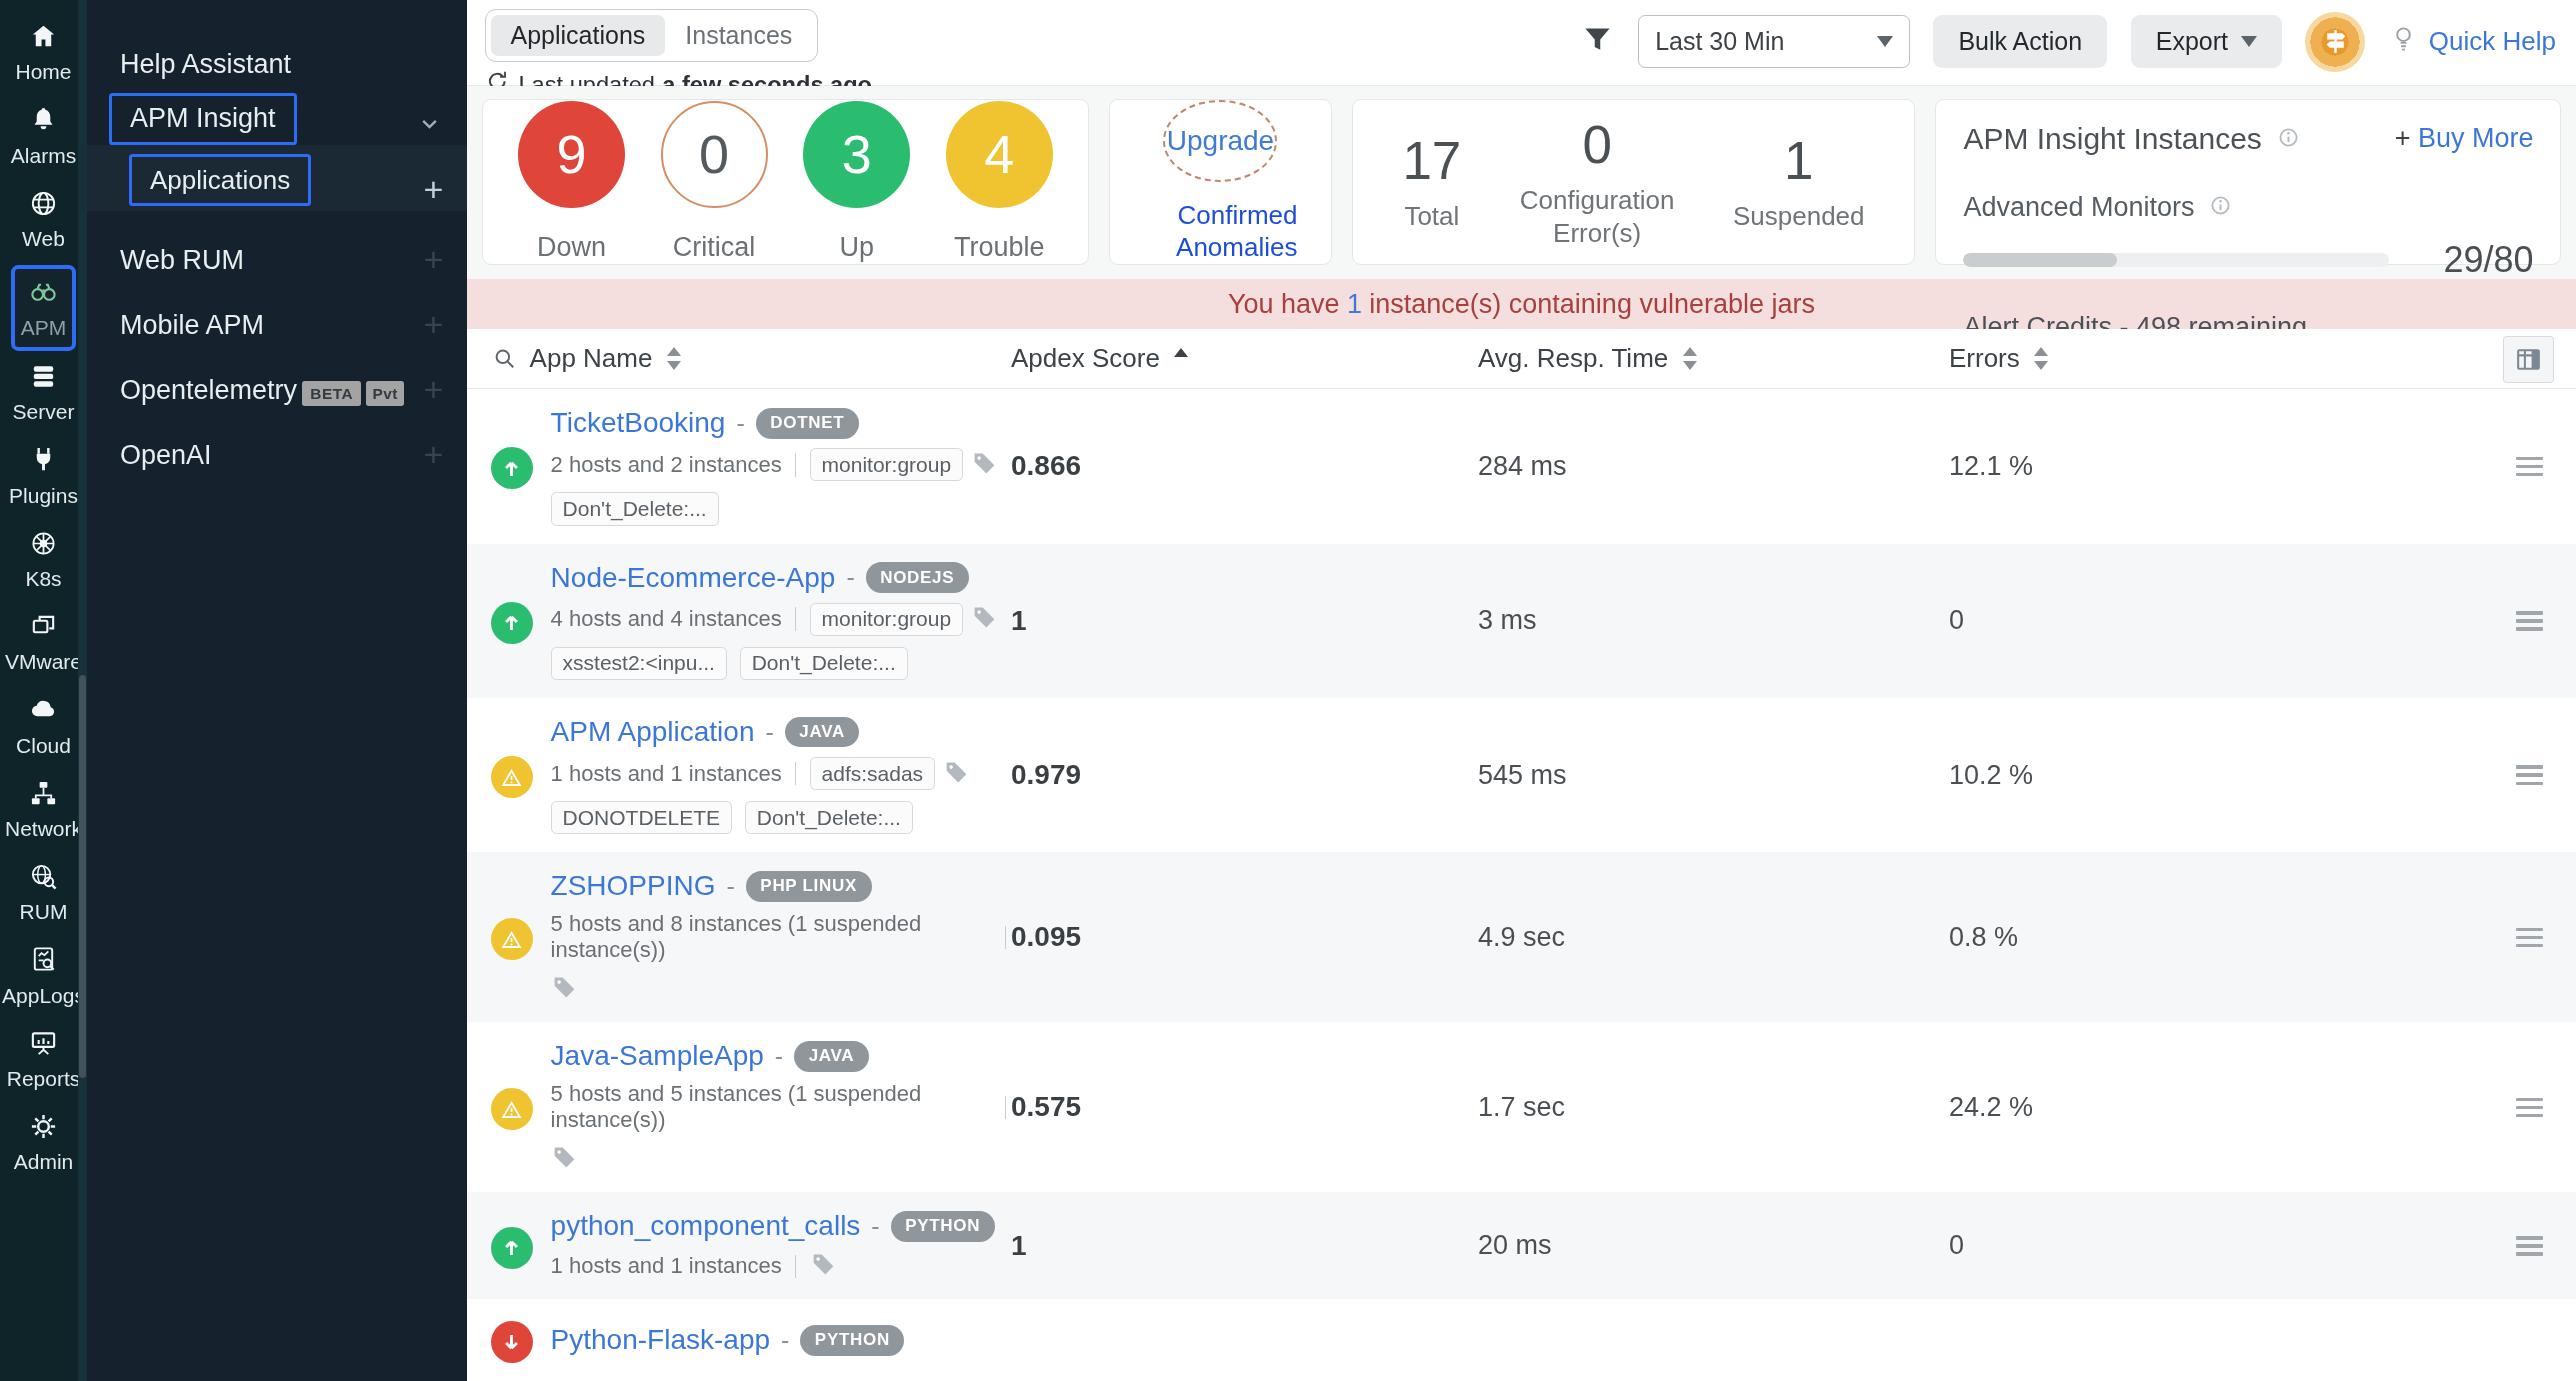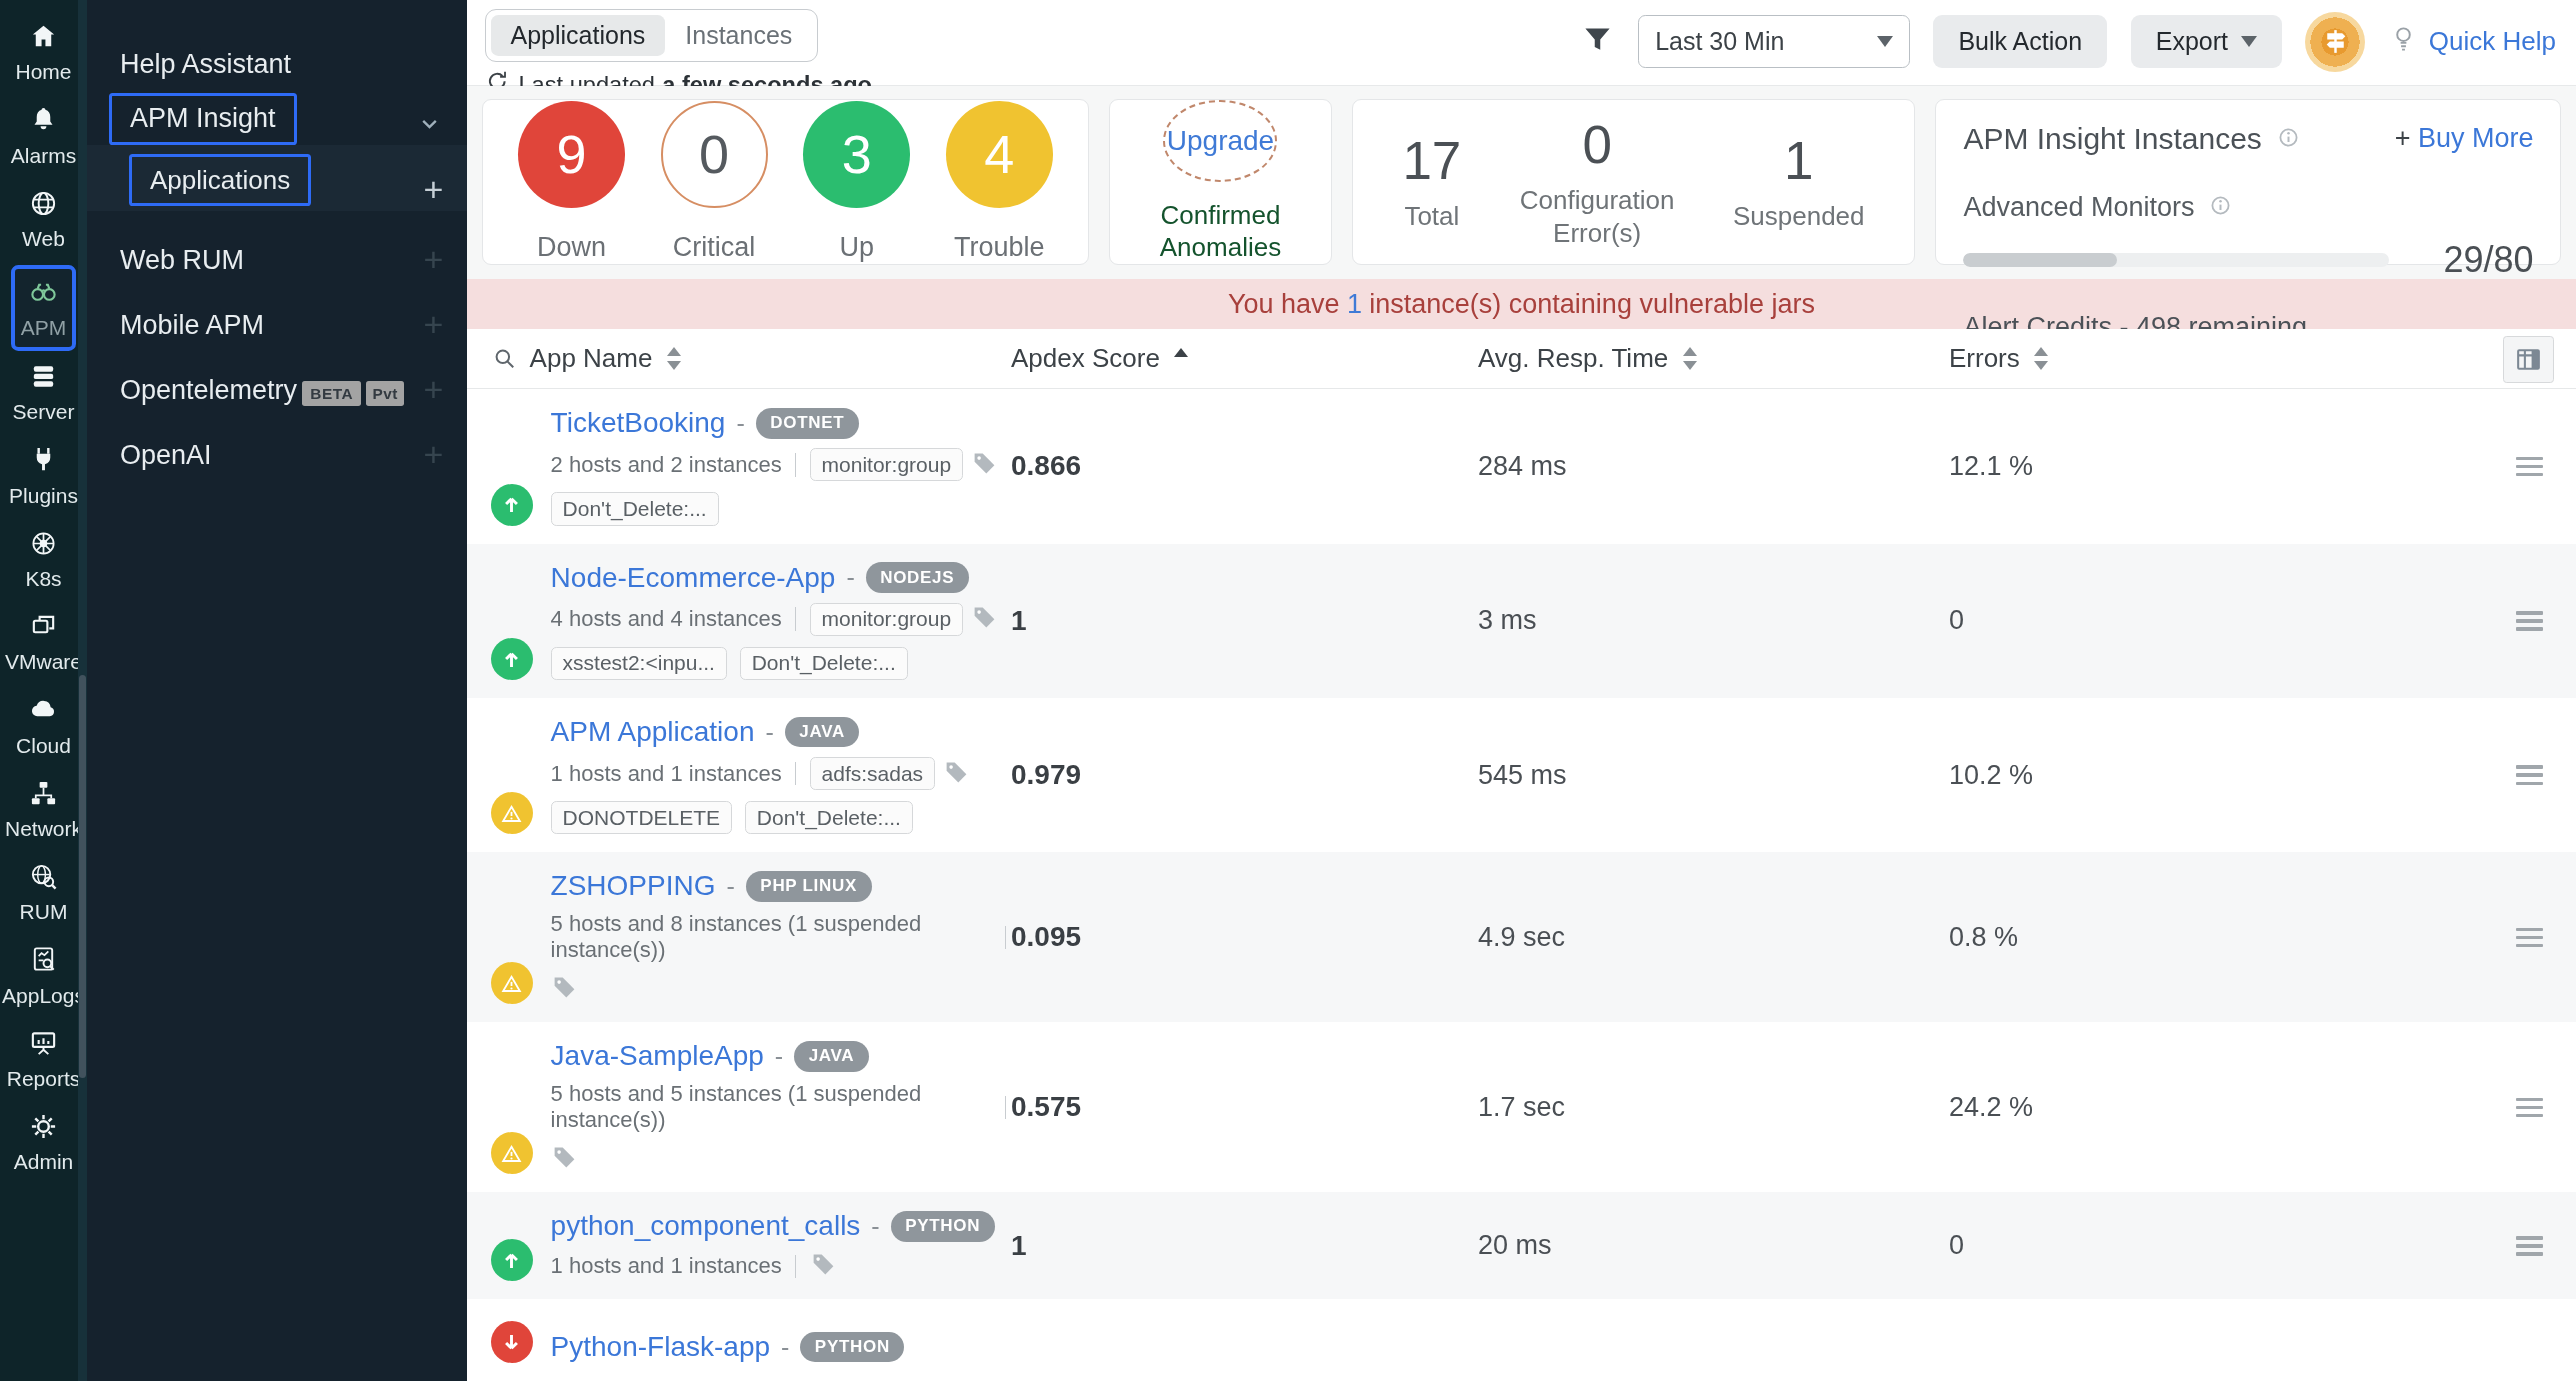--- a/index.html
+++ b/index.html
@@ -63,21 +63,21 @@
   .card { background:#fff; border:0.9px solid #e4e6e8; border-radius:9px; height:166px; }
   .card.statuses { width:621px; display:flex; align-items:center; justify-content:space-evenly; }
   .st-block { display:flex; flex-direction:column; align-items:center; cursor:pointer; }
   .st-circle { width:107px; height:107px; border-radius:50%; display:flex; align-items:center; justify-content:center;
     font-size:54px; color:#fff; }
   .st-circle.outline { background:#fff !important; border:2.7px solid #d68e63; color:#555a5f; }
   .st-label { font-size:27px; color:#6b7075; margin-top:24px; }
   .card.anomaly { width:227px; display:flex; flex-direction:column; align-items:center; justify-content:center; }
   .up-circle { width:114px; height:114px; border:2.7px dashed #c0876b; border-radius:50%;
     display:flex; align-items:center; justify-content:center; font-size:28px; color:#3f7ad6; cursor:pointer; }
-  .an-label { font-size:26px; color:#14532d; text-align:center; margin-top:16.3px; line-height:1.25; width:154px; }
+  .an-label { font-size:26px; color:#1d4ed8; text-align:right; margin-top:16.3px; line-height:1.25; width:154px; }
   .card.stats { width:576px; display:flex; align-items:center; justify-content:space-evenly; }
   .stat { display:flex; flex-direction:column; align-items:center; }
   .stat-val { font-size:53px; color:#4b5055; font-weight:500; }
   .stat-label { font-size:26px; color:#6f7478; margin-top:9px; text-align:center; max-width:172px; line-height:1.25; }
   .card.insight { flex:1; padding:22px 27px; position:relative; }
   .ins-title-row { display:flex; align-items:center; }
   .ins-title { font-size:30px; color:#4b5157; }
   .info-ic { margin-left:12.7px; } .info-ic svg { width:27px; height:27px; }
   .buymore { margin-left:auto; font-size:27px; cursor:pointer; }
   .buymore .plus { color:#3c4247; } .buymore .lnk { color:#3b77d8; }
@@ -103,21 +103,21 @@
   .sorts { display:flex; flex-direction:column; gap:4.5px; margin-left:5.4px; }
   .tri-up { width:0; height:0; border-left:7.3px solid transparent; border-right:7.3px solid transparent; border-bottom:9px solid #8a9095; }
   .tri-dn { width:0; height:0; border-left:7.3px solid transparent; border-right:7.3px solid transparent; border-top:9px solid #8a9095; }
   .tri-up.active { border-bottom-color:#3c4247; margin-bottom:12.7px; }
   .colpick { position:absolute; right:22px; top:7.3px; width:51px; height:47px; border:0.9px solid #d7d9db; background:#f4f5f6;
     border-radius:3.6px; display:flex; align-items:center; justify-content:center; cursor:pointer; }
   .colpick svg { width:31px; height:31px; }
 
   .trow { background:#fff; }
   .trow.alt { background:#f6f7f8; }
-  .c-app { display:flex; align-items:flex-end; padding:18px 0 18px 23.6px; }
+  .c-app { display:flex; align-items:center; padding:18px 0 18px 23.6px; }
   .stat-ic { width:42px; height:42px; border-radius:50%; flex:none; display:flex; align-items:center; justify-content:center; margin-top:3.6px; }
   .stat-ic.up { background:#2bbd6f; } .stat-ic.down { background:#e0453a; } .stat-ic.warn { background:#f0c330; }
   .stat-ic svg { width:25px; height:25px; }
   .appinfo { margin-left:18px; min-width:0; }
   .l1 { display:flex; align-items:center; gap:11px; }
   .app-link { font-size:28px; color:#3b77d8; text-decoration:none; cursor:pointer; white-space:nowrap; }
   .dash { color:#8a9096; font-size:25px; }
   .tech { background:#8f969c; color:#fff; font-size:17px; font-weight:700; letter-spacing:0.7px;
     border-radius:905px; padding:5.4px 14.5px; white-space:nowrap; }
   .l2 { display:flex; align-items:center; margin-top:9px; gap:8px; }

